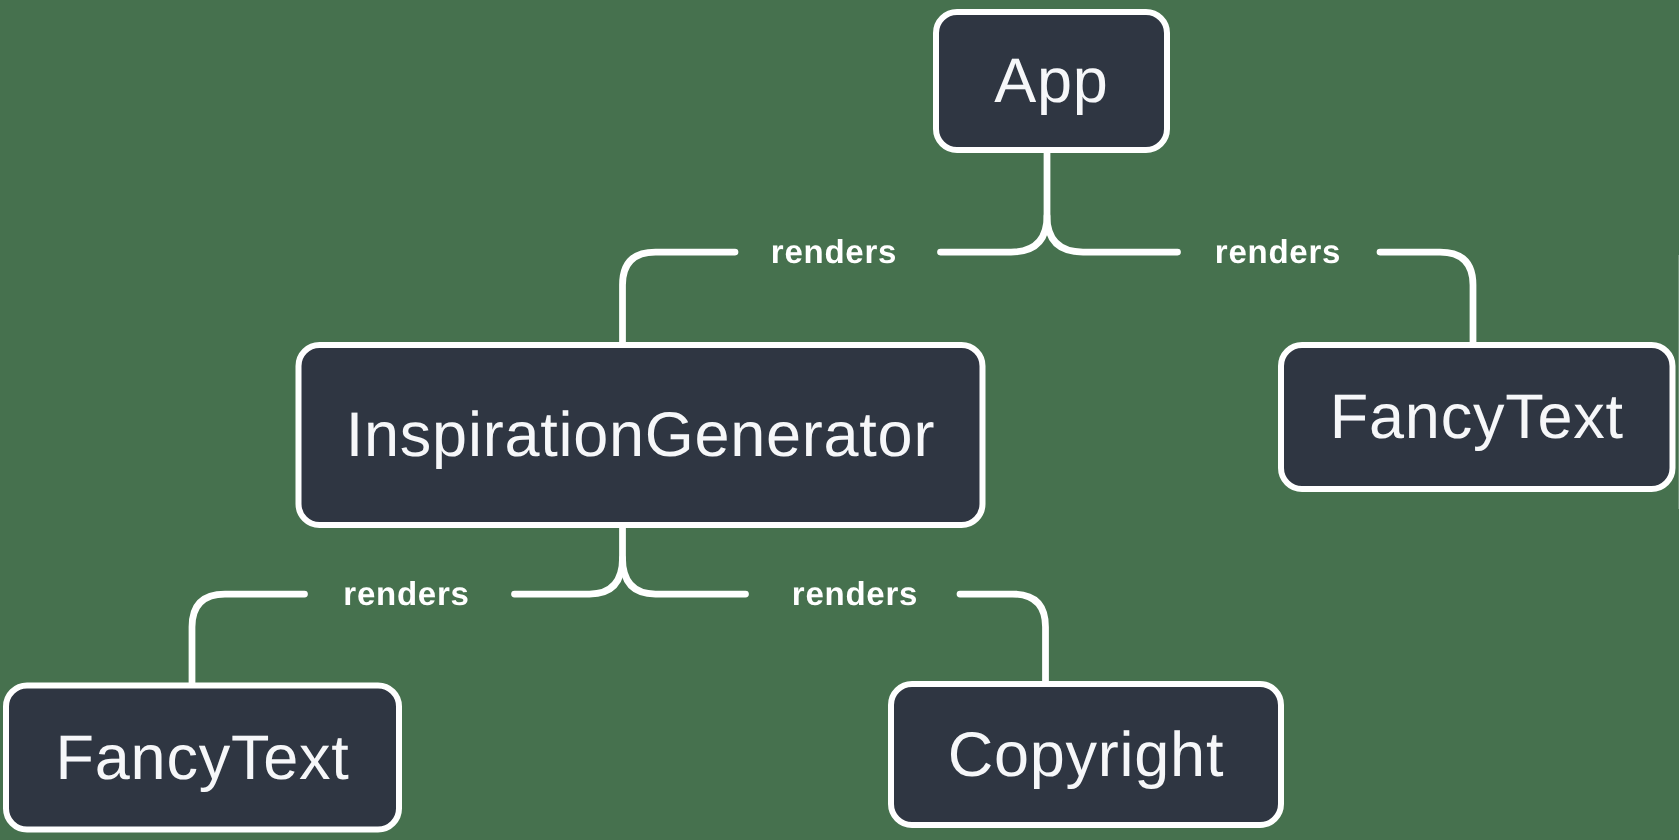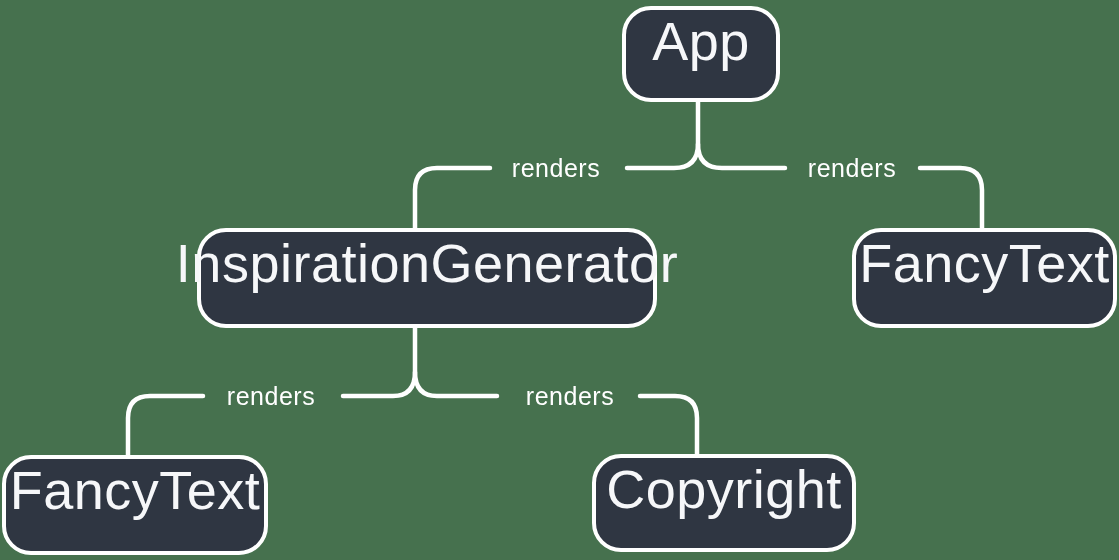--- a/index.html
+++ b/index.html
@@ -28,43 +28,43 @@
     fill: none;
     stroke: var(--edge-line, #FFFFFF);
     stroke-width: 4.5;
     stroke-linecap: round;
   }
 
   .node {
     position: absolute;
     background: var(--node-fill, #2F3642);
     border: 4px solid var(--node-border, #FFFFFF);
-    border-radius: 29px;
+    border-radius: 16px;
     display: flex;
-    align-items: flex-start;
+    align-items: center;
     justify-content: center;
     color: var(--node-text, #F6F7F9);
-    font-size: 54px;
+    font-size: 42px;
     font-weight: 400;
     letter-spacing: 0.5px;
     white-space: nowrap;
   }
 
   .node-app                   { left: 622px; top: 6px;   width: 158px; height: 96px;  }
-  .node-inspiration-generator { left: 197px; top: 228px; width: 460px; height: 100px; }
+  .node-inspiration-generator { left: 197px; top: 228px; width: 460px; height: 124px; }
   .node-fancy-text-right      { left: 852px; top: 228px; width: 265px; height: 100px; }
   .node-fancy-text-left       { left: 2px;   top: 455px; width: 266px; height: 100px; }
   .node-copyright             { left: 568px; top: 454px; width: 264px; height: 98px; margin-left: 24px;  }
 
   .edge-label {
     position: absolute;
     transform: translate(-50%, -50%);
     color: var(--edge-label-text, #FFFFFF);
-    font-size: 25px;
-    font-weight: 400;
+    font-size: 22px;
+    font-weight: 700;
     letter-spacing: 0.5px;
     white-space: nowrap;
   }
 
   .edge-label-1 { left: 556px; top: 168px; }
   .edge-label-2 { left: 852px; top: 168px; }
   .edge-label-3 { left: 271px; top: 396px; }
   .edge-label-4 { left: 570px; top: 396px; }
 </style>
 </head>

